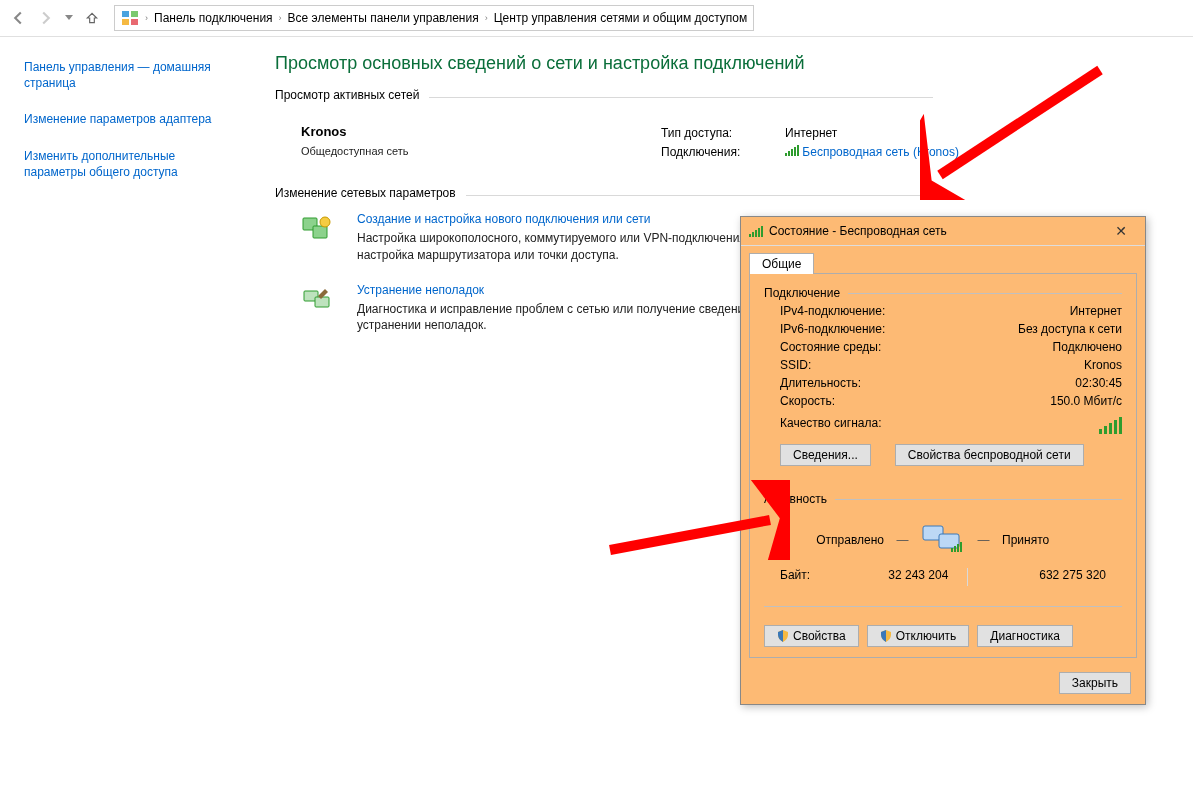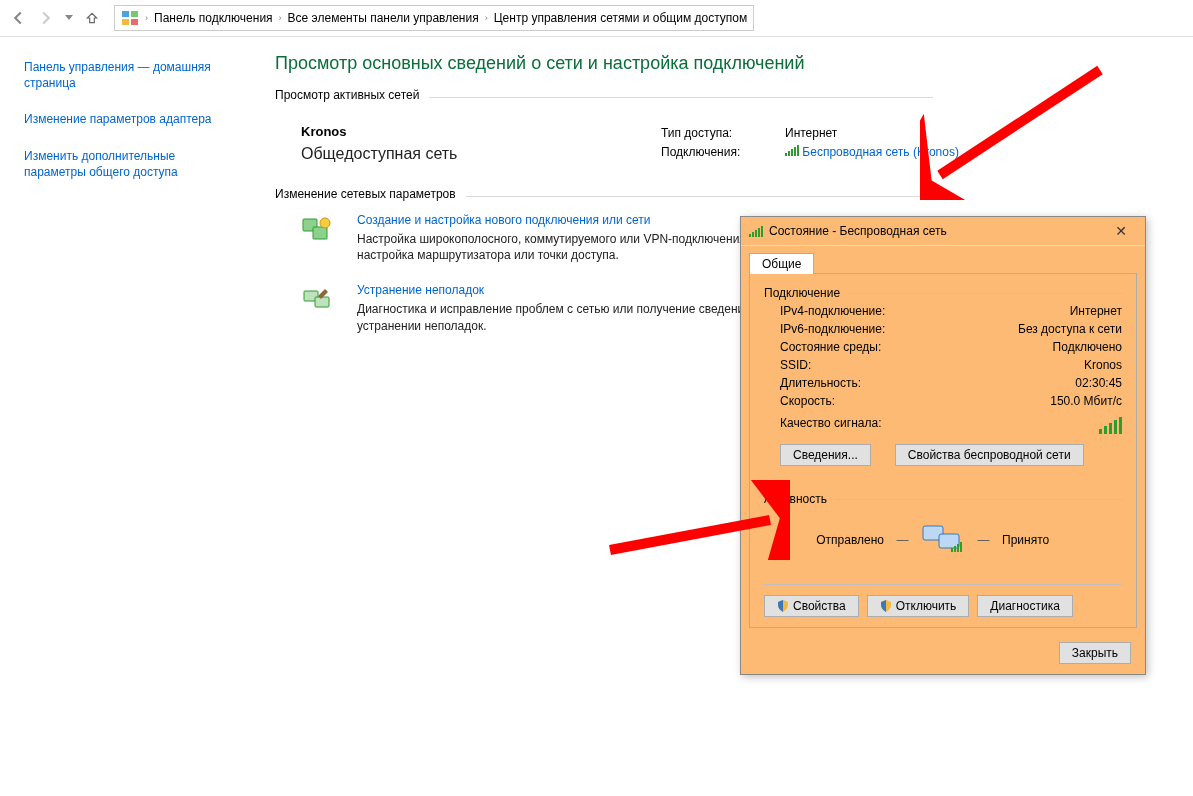--- a/index.html
+++ b/index.html
@@ -10,21 +10,21 @@
 .layout{display:flex;height:calc(100% - 36px)}
 .sidebar{width:255px;padding:22px 24px;box-sizing:border-box}
 .side-link{color:#0066cc;font-size:12px;line-height:1.35;margin-bottom:20px;cursor:pointer}
 .main{flex:1;padding:16px 0 0 20px;position:relative}
 h1.page-title{color:#0a6e3a;font-weight:400;font-size:18px;margin:0 0 14px 0}
 .section-head{font-size:12px;color:#000;margin:0 0 4px 0;display:flex;align-items:center;gap:10px}
 .section-head::after{content:"";flex:1;border-top:1px solid #d9d9d9;margin-top:4px}
 .net-block{display:flex;padding:18px 0 18px 26px}
 .net-left{flex:0 0 360px}
 .net-name{font-weight:600;font-size:13px}
-.net-type{font-size:16px;color:#222;margin-top:6px}
+.net-type{font-size:11px;color:#222;margin-top:6px}
 .net-right{flex:1;font-size:12px}
 .net-row{display:flex;gap:24px;line-height:1.6}
 .net-row .lbl{width:100px}
 a.lnk{color:#0066cc;text-decoration:none}
 .task{display:flex;gap:24px;padding:8px 0 12px 26px;max-width:500px}
 .task-icon{width:32px;height:32px;flex-shrink:0}
 .task-title{color:#0066cc;cursor:pointer}
 .task-desc{margin-top:4px;color:#222;line-height:1.35}
 
 .dlg{position:absolute;left:740px;top:216px;width:404px;background:#fdba74;border:1px solid #888;box-shadow:2px 2px 8px rgba(0,0,0,.25)}
@@ -242,23 +242,29 @@
           <g transform="translate(30,28)">
               <rect width="2" height="4" fill="#2e9c2e"></rect>
               <rect x="3" width="2" height="6" y="-2" fill="#2e9c2e"></rect>
               <rect x="6" width="2" height="8" y="-4" fill="#2e9c2e"></rect>
               <rect x="9" width="2" height="10" y="-6" fill="#2e9c2e"></rect>
             </g>
         </svg>
         <span style="flex:0 0 20px;text-align:center;color:#555">—</span>
         <span class="act-lbl" style="width:110px">Принято</span>
       </div>
-    </div>
-
-    <div class="foot" style="padding-top:10px">
+      <div class="bytes-row">
+        <span>Байт:</span>
+        <span style="width:120px;text-align:right">32 243 204</span>
+        <span class="divider"></span>
+        <span style="width:120px;text-align:right">632 275 320</span>
+      </div>
+    </div>
+
+    <div class="foot" style="padding-top:18px">
       <button class="btn">
         <svg class="shield" viewBox="0 0 12 12">
             <path d="M6 0l5 2v3c0 3-2 5-5 7C3 10 1 8 1 5V2z" fill="#f5b942"></path>
             <path d="M6 0v12C3 10 1 8 1 5V2z" fill="#3a78b8"></path>
           </svg><span>Свойства</span>
       </button>
       <button class="btn">
         <svg class="shield" viewBox="0 0 12 12">
             <path d="M6 0l5 2v3c0 3-2 5-5 7C3 10 1 8 1 5V2z" fill="#f5b942"></path>
             <path d="M6 0v12C3 10 1 8 1 5V2z" fill="#3a78b8"></path>

